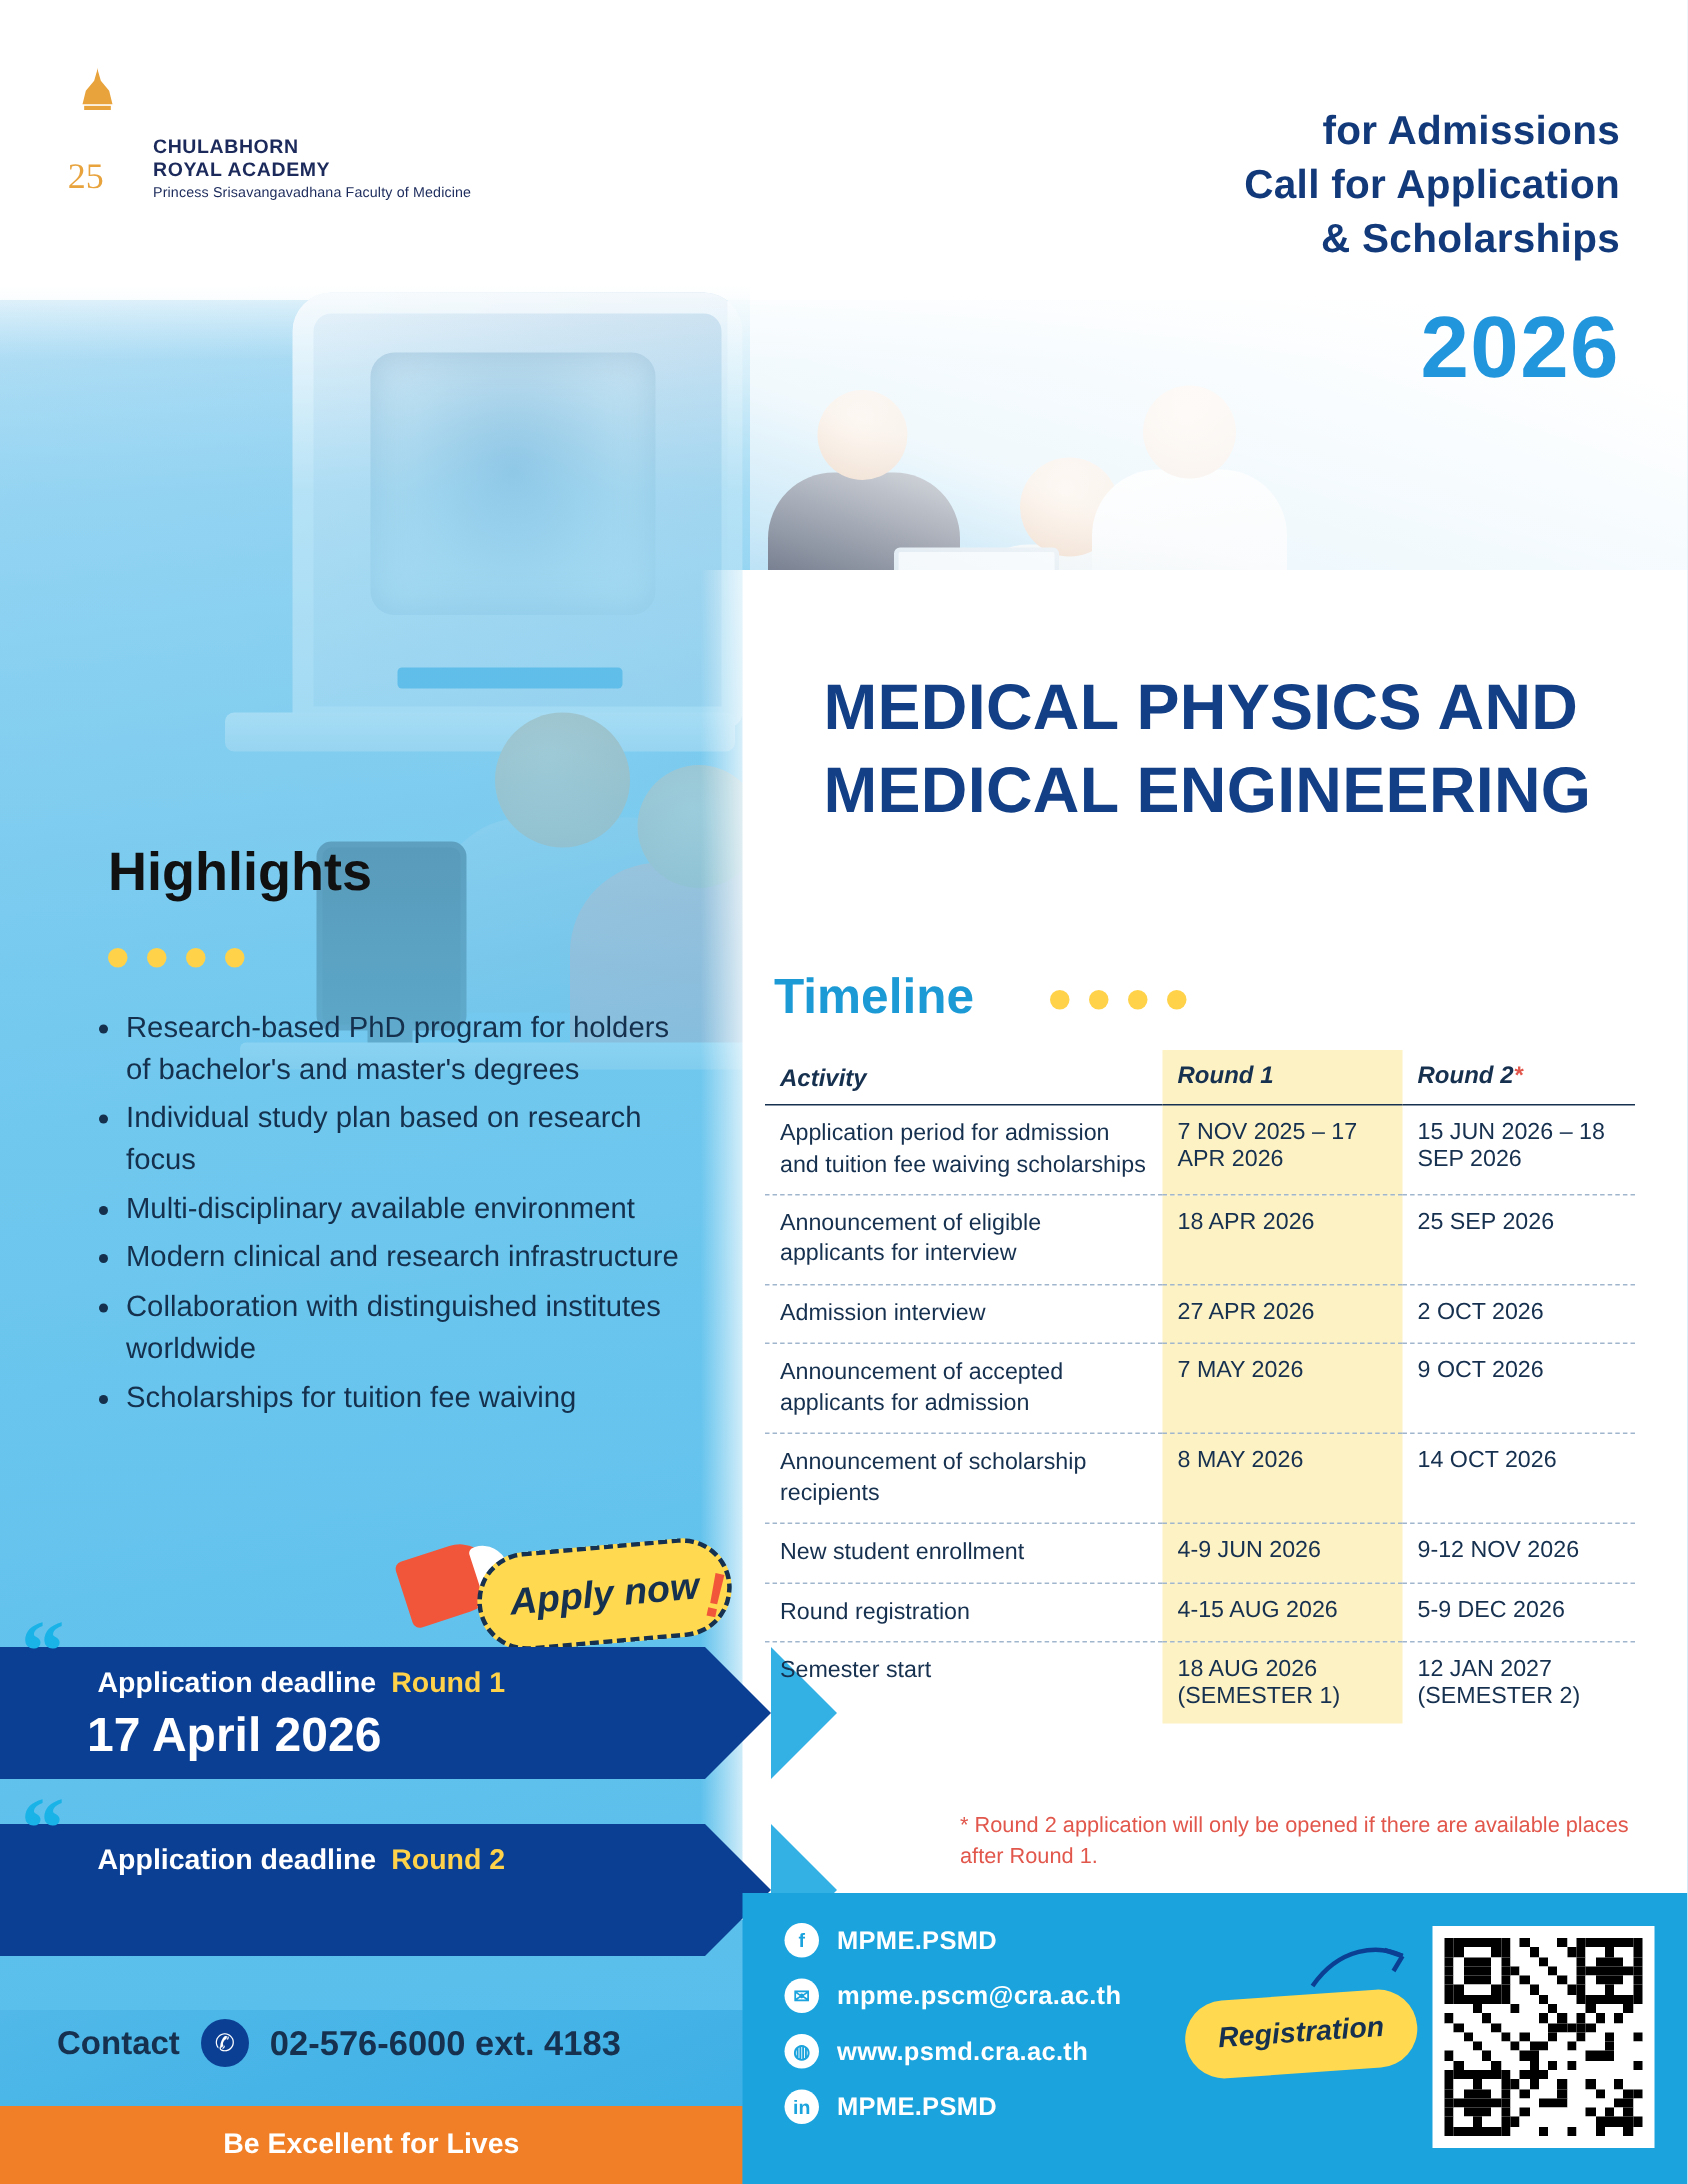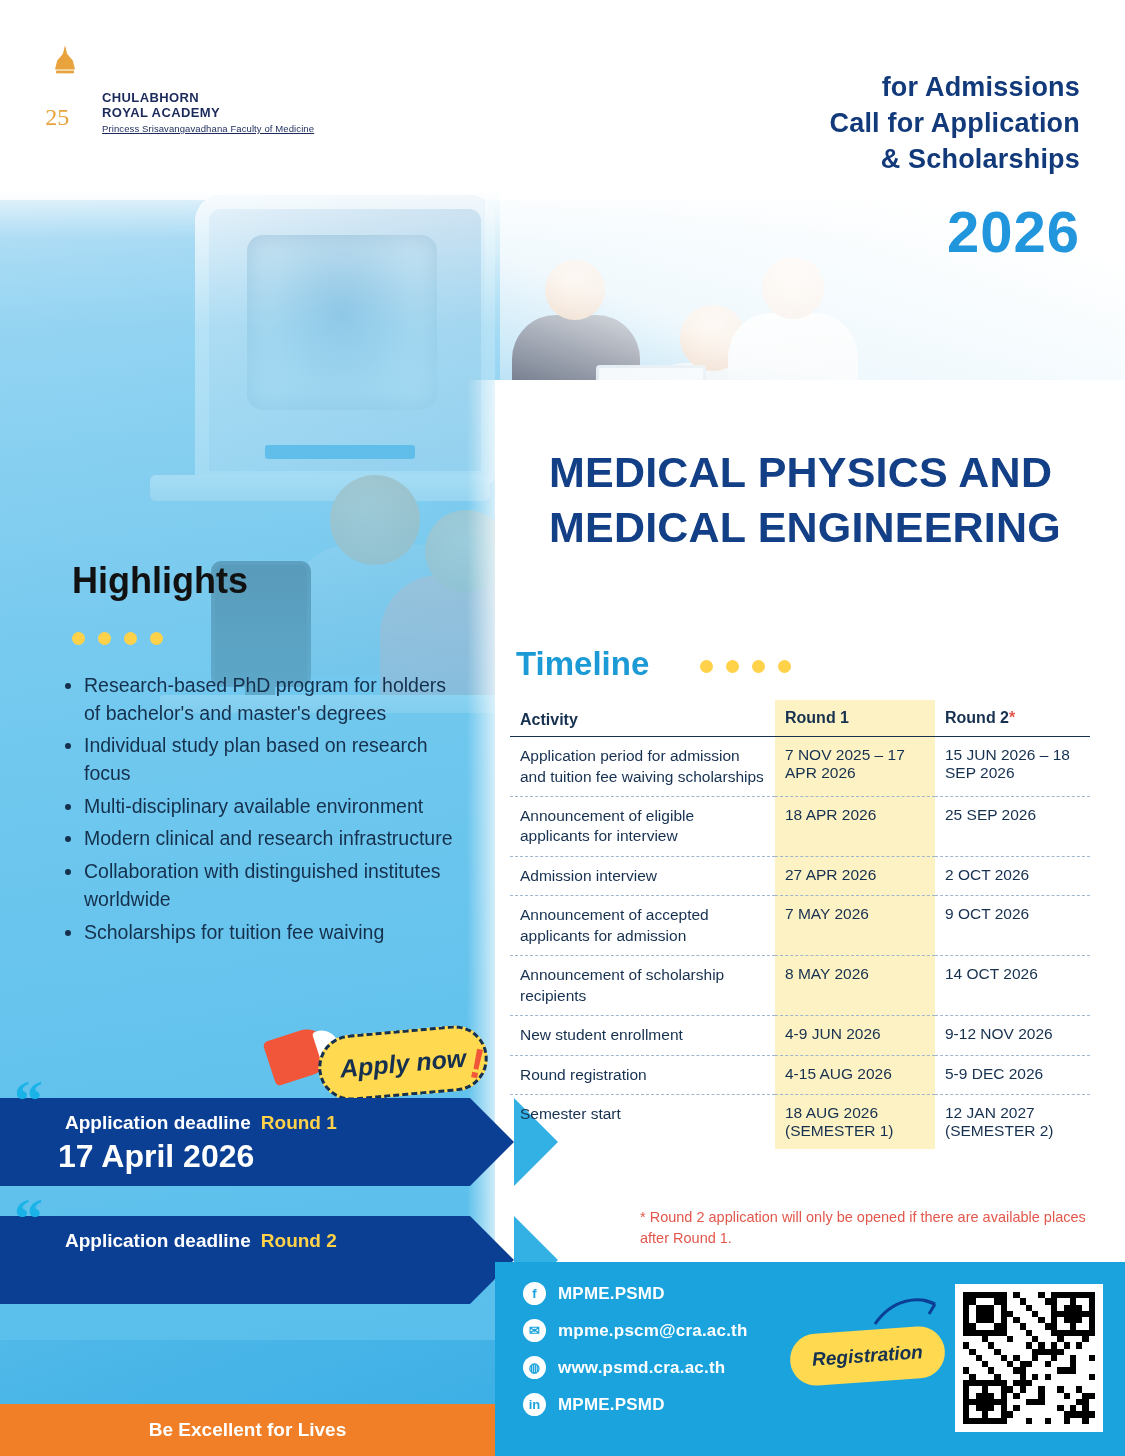--- a/index.html
+++ b/index.html
@@ -40,21 +40,21 @@
     content:""; position:absolute; left:-28px; top:0; width:40px; height:100%;
     background: linear-gradient(90deg, rgba(255,255,255,0) 0%, #ffffff 100%);
   }
 
   
   .logo-block { position: absolute; left: 40px; top: 45px; display: flex; align-items: flex-start; gap: 10px;}
   .logo-mark { width: 52px; height: 95px; position: relative; }
   .crown { position:absolute; left: 8px; top: 0; width: 34px; height: 50px; }
   .logo-text { padding-top: 46px; }
   .logo-text .l1 { font-size: 13px; font-weight: bold; letter-spacing: .4px; color: #1b2a5b; line-height: 1.15; }
-  .logo-text .l2 { font-size: 9.5px; color: #1b2a5b; margin-top: 2px; letter-spacing: .1px; text-decoration: underline;}
+  .logo-text .l2 { font-size: 9.5px; color: #1b2a5b; margin-top: 2px; letter-spacing: .1px;}
 
   .call-head { position: absolute; right: 45px; top: 70px; text-align: right; }
   .call-head div { font-size: 27px; font-weight: bold; color: #123a7a; line-height: 1.33; letter-spacing: .2px;}
   .year { position: absolute; right: 45px; top: 198px; font-size: 58px; font-weight: bold; color: #2196dd; letter-spacing: 1px;}
 
   
   .photo-zone { position: absolute; left: 0; top: 175px; width: 740px; height: 400px; }
   .scanner {
     position: absolute; left: 195px; top: 20px; width: 300px; height: 290px;
     background: linear-gradient(120deg,#eef5fb 0%, #dce9f4 40%, #c6dced 100%);
@@ -150,21 +150,21 @@
   .tl-dots i { background:#ffd24a; }
 
   table.timeline { position:absolute; left: 510px; top: 700px; width: 580px; border-collapse: collapse; }
   table.timeline th, table.timeline td { text-align: left; vertical-align: top; padding: 9px 10px; font-size: 15.5px; color:#16304f; }
   table.timeline th { font-size: 16px; font-weight: bold; }
   table.timeline th.c, table.timeline td.c { text-align: left; }
   table.timeline .act { width: 265px; line-height: 1.32; }
   table.timeline .r1 { width: 160px; background: #fdf2c4; }
   table.timeline .r2 { width: 155px; }
   table.timeline tbody tr { border-bottom: 1px dashed #9fb6cd; }
-  table.timeline thead th { border-bottom: 1px solid #16304f; padding-bottom: 6px;}
+  table.timeline thead th { border-bottom: 1px solid #16304f; padding-bottom: 6px; font-style: italic;}
   .star { color:#e2574c; }
   .note { position:absolute; left: 640px; top: 1207px; width: 450px; font-size: 14.5px; color:#e2574c; line-height: 1.45; text-align:left;}
 
   
   .contact-panel { position: absolute; left: 495px; top: 1262px; width: 630px; height: 194px; background: #1aa3dd; }
   .cp-list { position:absolute; left: 28px; top: 20px; }
   .cp-item { display:flex; align-items:center; gap: 12px; margin-bottom: 14px; }
   .cp-ic { width: 23px; height: 23px; border-radius: 50%; background:#fff; color:#1aa3dd; font-size: 13px; font-weight: bold; display:flex; align-items:center; justify-content:center; }
   .cp-item span.txt { color:#fff; font-size: 17px; font-weight: bold; letter-spacing: .2px;}
   .reg-badge { position:absolute; left: 295px; top: 68px; width: 155px; height: 52px; background:#ffd94f; border-radius: 26px; display:flex; align-items:center; justify-content:center; transform: rotate(-4deg); }
@@ -273,20 +273,25 @@
 
   <div class="deadline dl2">
     <div class="quote-mark">“</div>
     <div class="dl-line1">
       <span>Application deadline</span><em>Round 2</em>
     </div>
     <div class="dl-arrow"></div>
     <div class="dl-arrow2"></div>
   </div>
 
+  <div class="contact-row">
+    <div class="lbl">Contact</div>
+    <div class="phone-ic">✆</div>
+    <div class="num">02-576-6000 ext. 4183</div>
+  </div>
 
   <div class="footer-bar">
     <span>Be Excellent for Lives</span>
   </div>
 
   <div class="tl-title">Timeline</div>
   <div class="dot-row tl-dots">
     <i></i>
       <i></i>
       <i></i>

